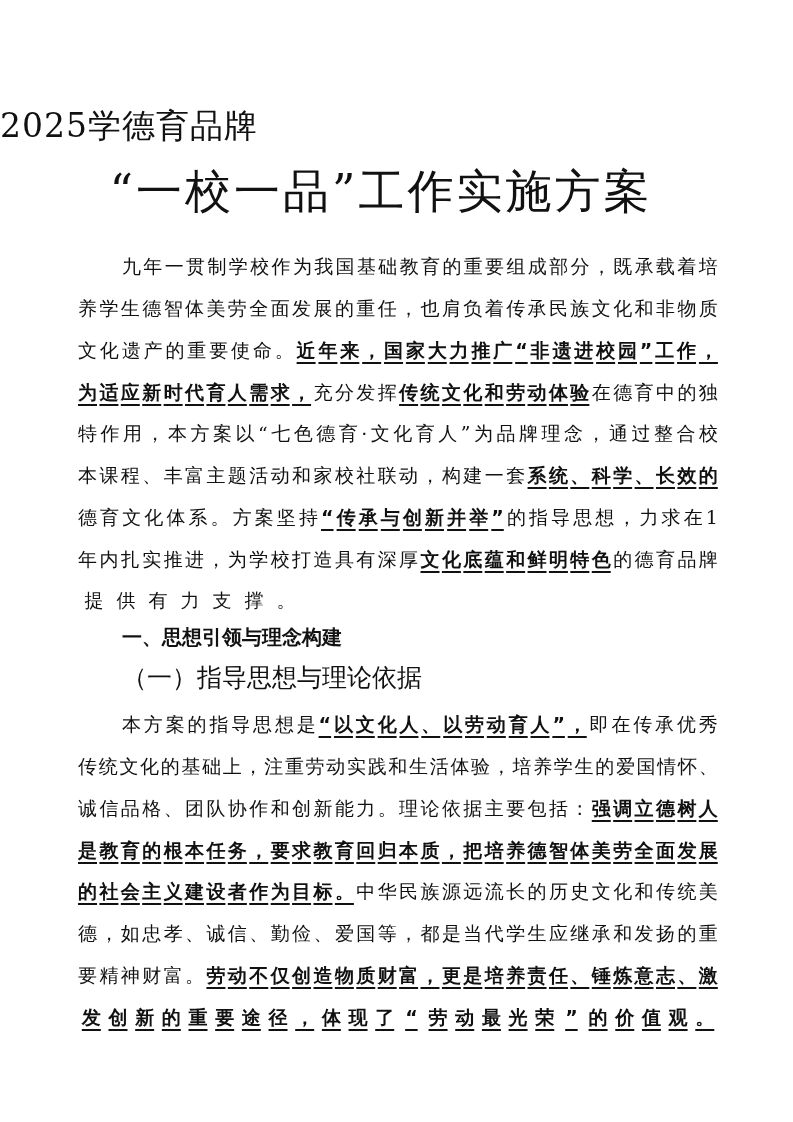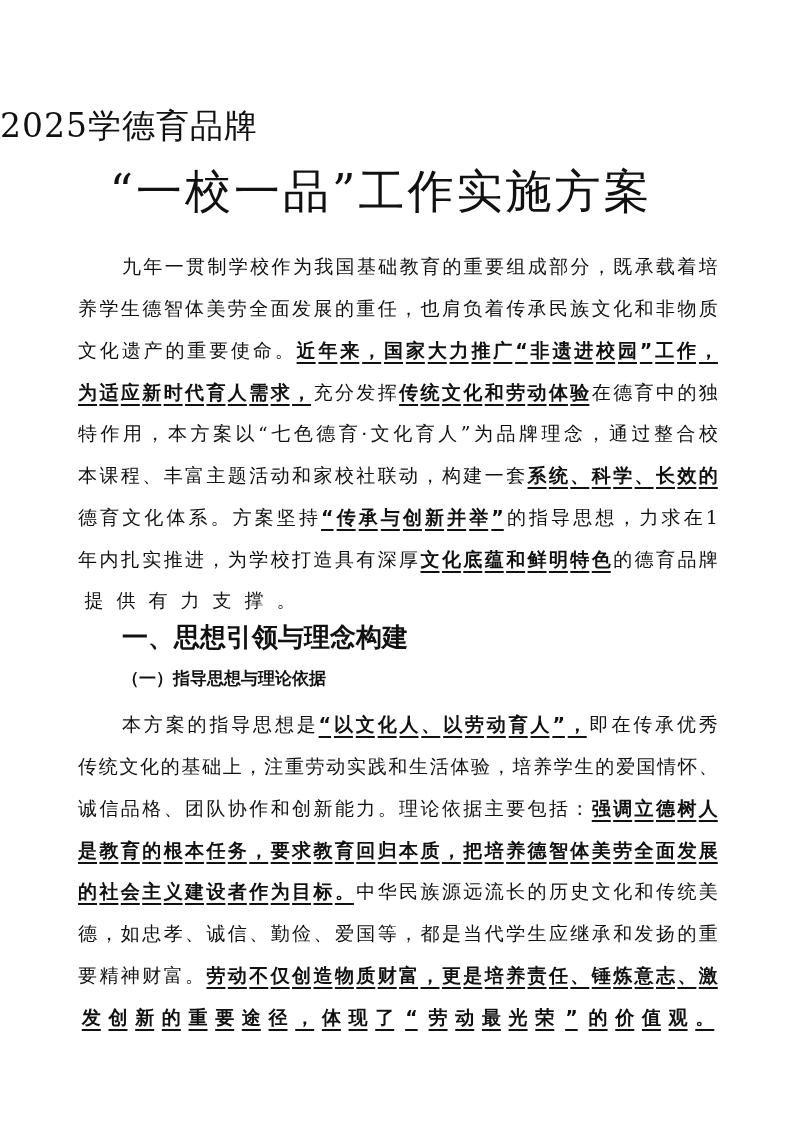--- a/index.html
+++ b/index.html
@@ -9,24 +9,24 @@
             font-size: 33px; line-height: 44px; letter-spacing: 1px; }
   .title2 { position: absolute; top: 160px; left: 0; width: 762px; text-align: center;
             font-size: 46px; line-height: 62px; letter-spacing: 3px; }
   .line { position: absolute; left: 78px; width: 640px; height: 40px; font-size: 19px;
           line-height: 40px; white-space: nowrap; display: flex; justify-content: space-between; }
   .line.last { justify-content: flex-start; }
   .line .ch { display: inline-block; }
   .line.last .ch { width: 32px; text-align: center; }
   .seg-b { font-weight: bold; font-family: "DejaVu Sans", "Liberation Sans", sans-serif; }
   .seg-u { text-decoration: underline; text-underline-offset: 5px; text-decoration-thickness: 1.5px; }
-  .h1 { position: absolute; left: 122px; top: 620px; font-size: 26px; line-height: 34px;
+  .h1 { position: absolute; left: 122px; top: 620px; font-size: 20px; line-height: 34px;
         font-weight: bold; font-family: "DejaVu Sans", "Liberation Sans", sans-serif; }
-  .h2 { position: absolute; left: 122px; top: 662px; font-size: 17px; line-height: 32px;
-        font-weight: bold; font-family: "DejaVu Sans", "Liberation Sans", sans-serif; }
+  .h2 { position: absolute; left: 122px; top: 662px; font-size: 25px; line-height: 32px;
+        font-weight: normal; font-family: "DejaVu Sans", "Liberation Sans", sans-serif; }
 </style>
 </head>
 <body>
 
 <div>
   <div class="title1">2025学德育品牌</div>
   <div class="title2">“一校一品”工作实施方案</div>
 
   <div id="p1">
       <div class="line" style="top: 246px; left: 122px; width: 596px;">

